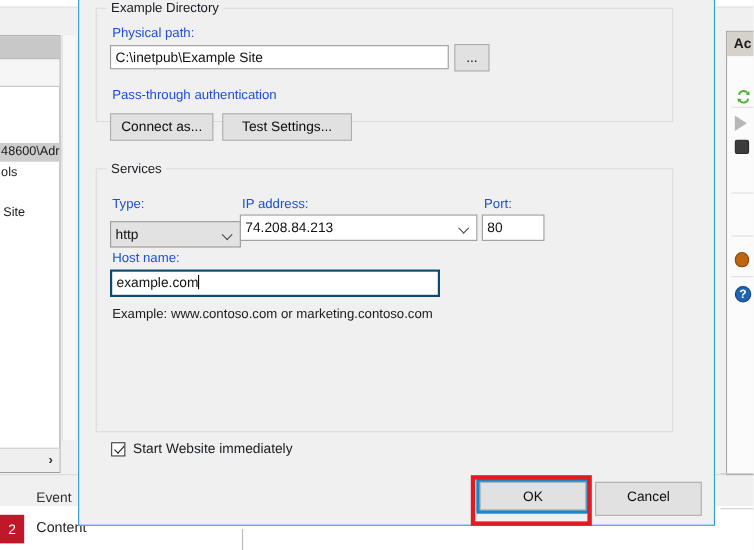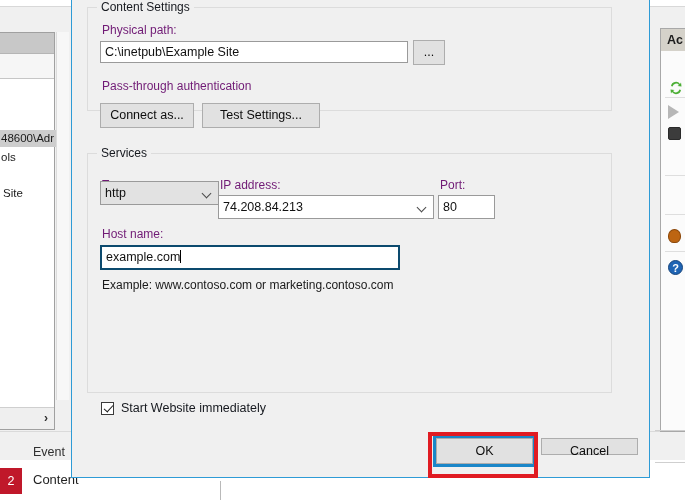--- a/index.html
+++ b/index.html
@@ -252,21 +252,21 @@
     background: #f0f0f0;
     padding: 0 4px;
     font-size: 12px;
     color: #16191f;
     white-space: nowrap;
   }
 
   .lbl {
     position: absolute;
     font-size: 12px;
-    color: #701a75;
+    color: #1d4ed8;
     white-space: nowrap;
   }
 
   .textbox {
     position: absolute;
     background: #ffffff;
     border: 1px solid #9a9a9a;
     box-sizing: border-box;
     font-size: 12.5px;
     color: #111111;
@@ -446,42 +446,42 @@
     </div>
 
     <div class="bg-contentline" style="left:655px; top:430px; width:30px;"></div>
     <div class="bg-contentline" style="left:655px; top:462px; width:30px;"></div>
   </div>
 
   <div class="dialog">
     <div class="dialog-body">
 
       <div class="groupbox" style="left:15px; top:42px; width:525px; height:104px;">
-        <span class="groupbox-label">Content Settings</span>
+        <span class="groupbox-label">Example Directory</span>
       </div>
 
       <div class="lbl" style="left:30px; top:58px;">Physical path:</div>
 
       <div class="textbox" style="left:28px; top:76px; width:308px;">C:\inetpub\Example Site</div>
 
       <div class="btn" style="left:341px; top:75px; width:32px; height:25px; line-height:23px;">...</div>
 
       <div class="lbl" style="left:30px; top:114px;">Pass-through authentication</div>
 
       <div class="btn" style="left:28px; top:138px; width:94px; height:25px; line-height:23px;">Connect as...</div>
 
       <div class="btn" style="left:130px; top:138px; width:118px; height:25px; line-height:23px;">Test Settings...</div>
 
       <div class="groupbox" style="left:15px; top:188px; width:525px; height:240px;">
         <span class="groupbox-label">Services</span>
       </div>
 
       <div class="lbl" style="left:30px; top:213px;text-align:center;">Type:</div>
 
-      <div class="combo gray" style="left:28px; top:216px; width:119px;">
+      <div class="combo gray" style="left:28px; top:236px; width:119px;">
         <span>http</span>
         <span class="combo-arrow"></span>
       </div>
 
       <div class="lbl" style="left:148px; top:213px;">IP address:</div>
 
       <div class="combo white" style="left:146px; top:230px; width:216px;">
         <span>74.208.84.213</span>
         <span class="combo-arrow"></span>
       </div>
@@ -498,21 +498,21 @@
 
       <div class="hint" style="left:30px; top:313px;">Example: www.contoso.com or marketing.contoso.com</div>
 
       <div class="checkrow" style="left:16px; top:436px;padding-left:13px;">
         <span class="checkbox"></span>
         <span class="checklabel">Start Website immediately</span>
       </div>
 
       <div class="btn" style="left:364px; top:473px; width:97px; height:26px; line-height:24px;">OK</div>
 
-      <div class="btn" style="left:469px; top:473px; width:97px; height:17px; line-height:24px;">Cancel</div>
+      <div class="btn" style="left:469px; top:473px; width:97px; height:31px; line-height:24px;">Cancel</div>
 
       <div class="focus-ring" style="left:361px; top:470px; width:103px; height:32px;"></div>
     </div>
   </div>
 
   <div class="annot-red"></div>
 
 </div>
 
 </body></html>

